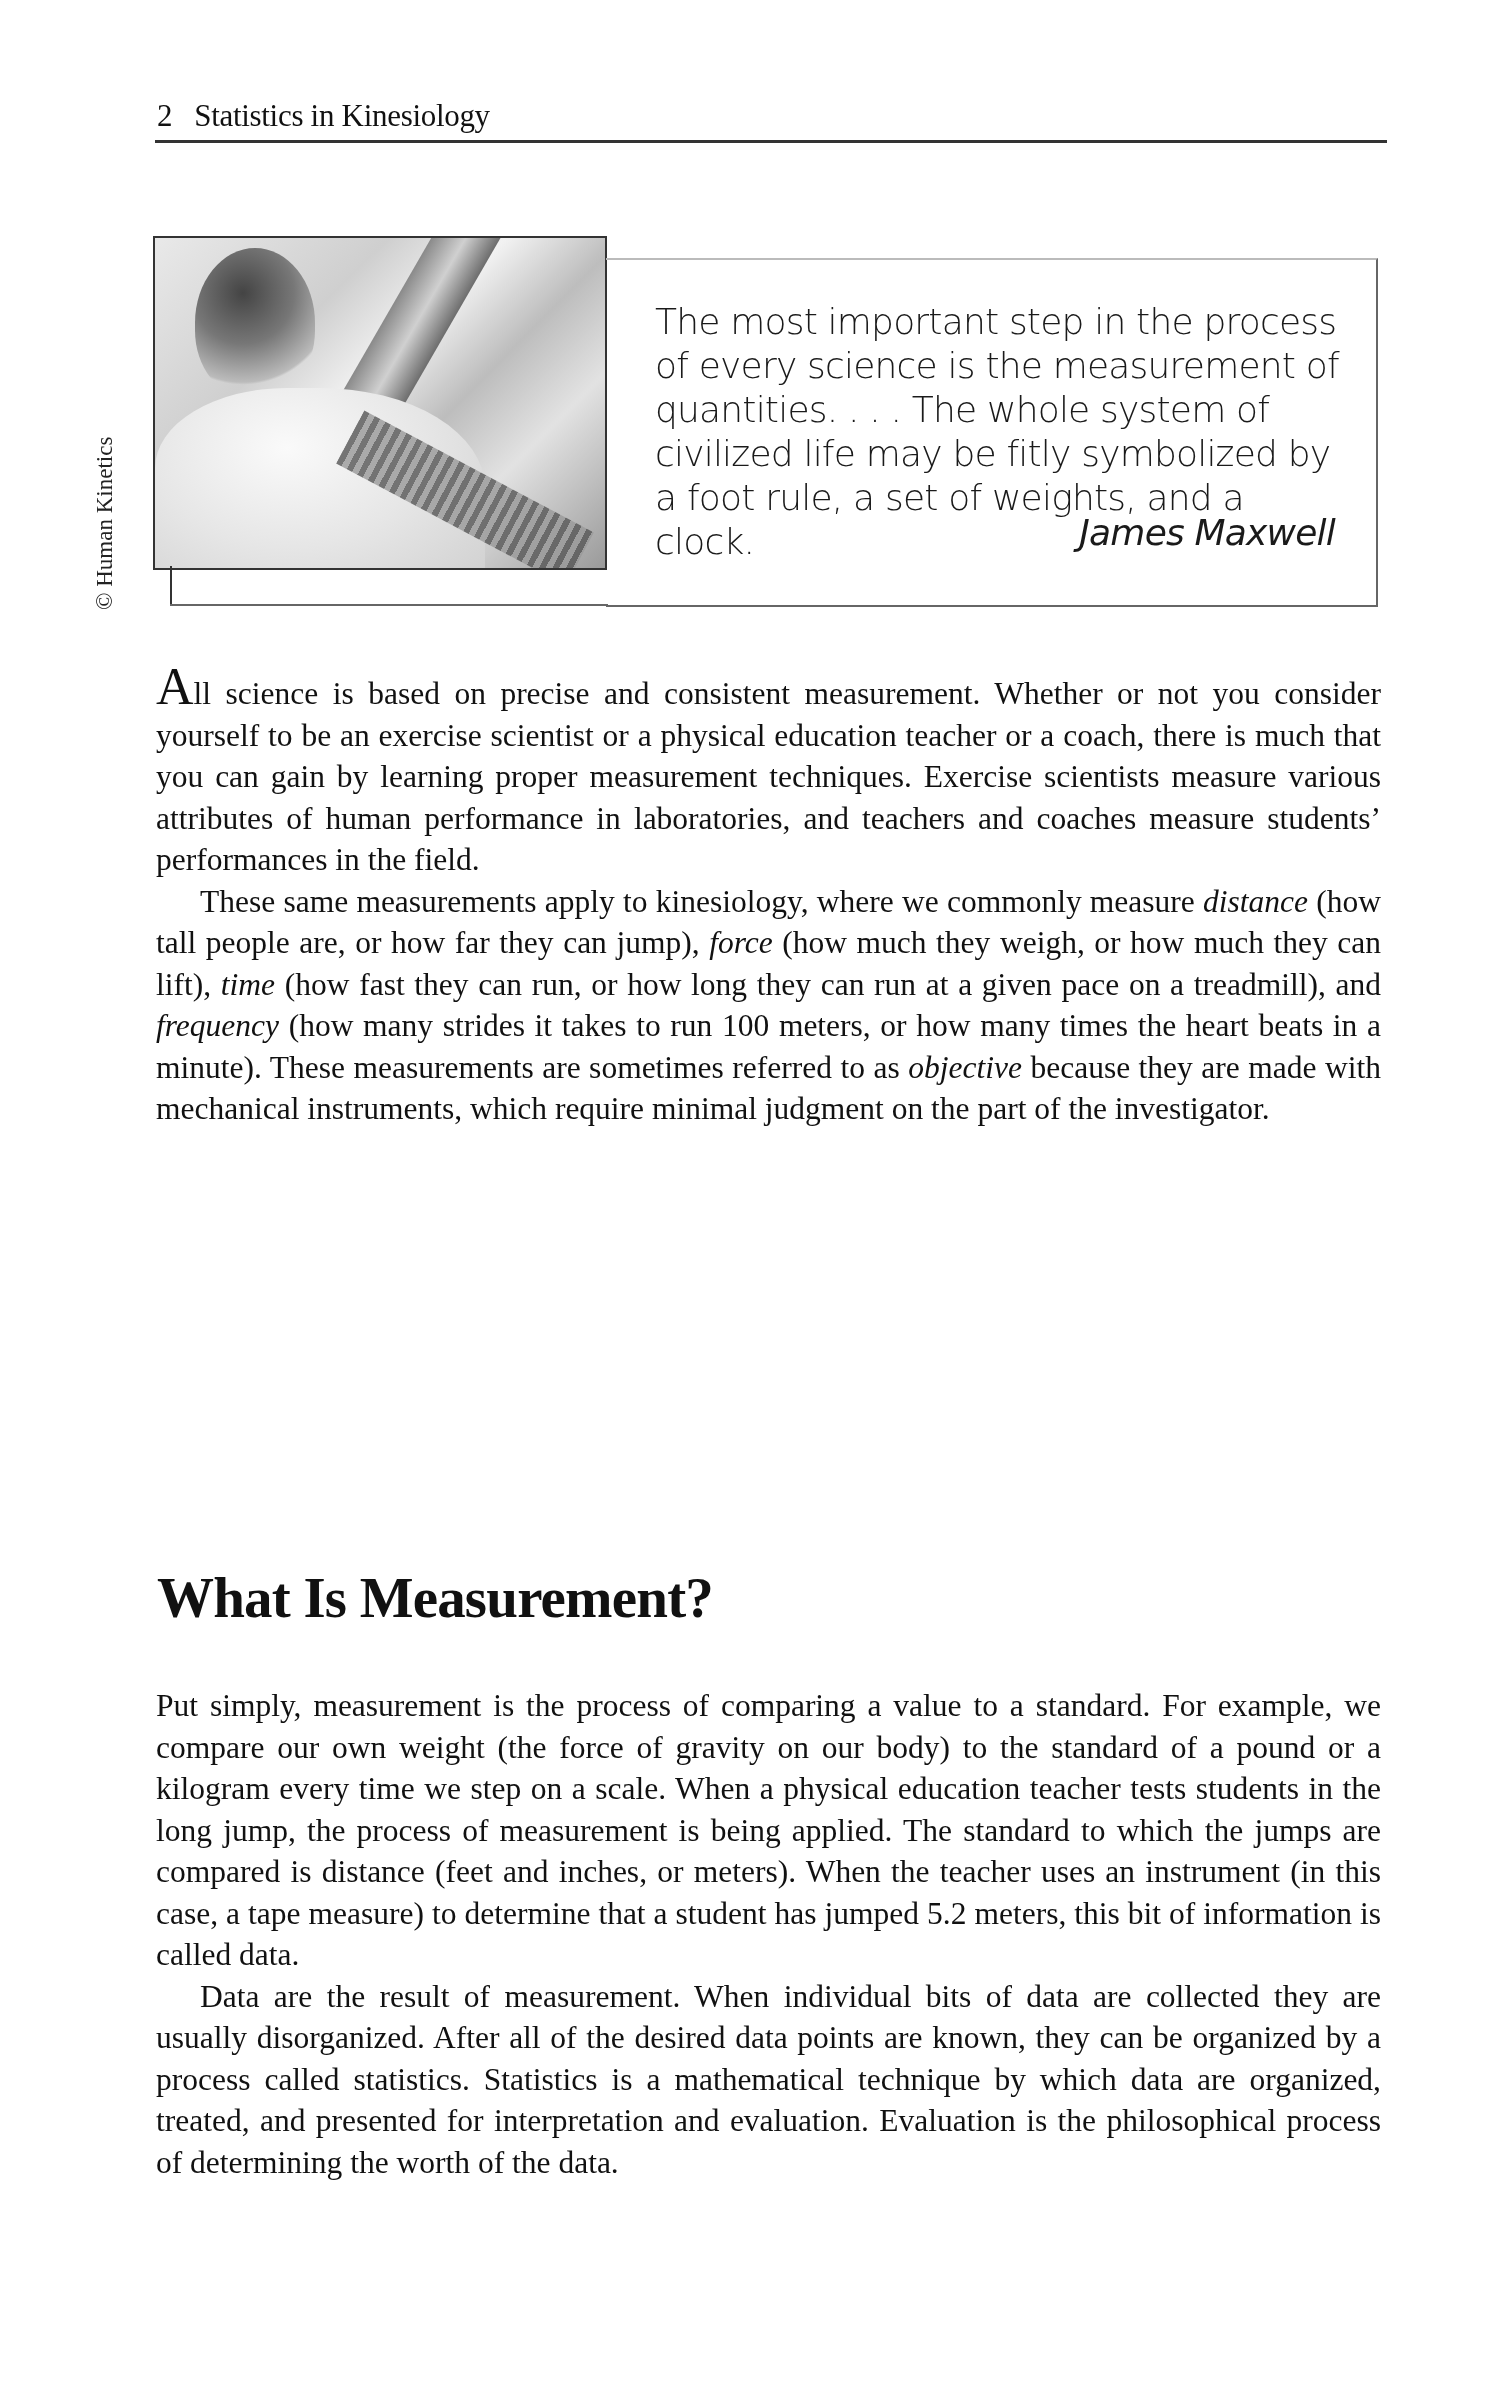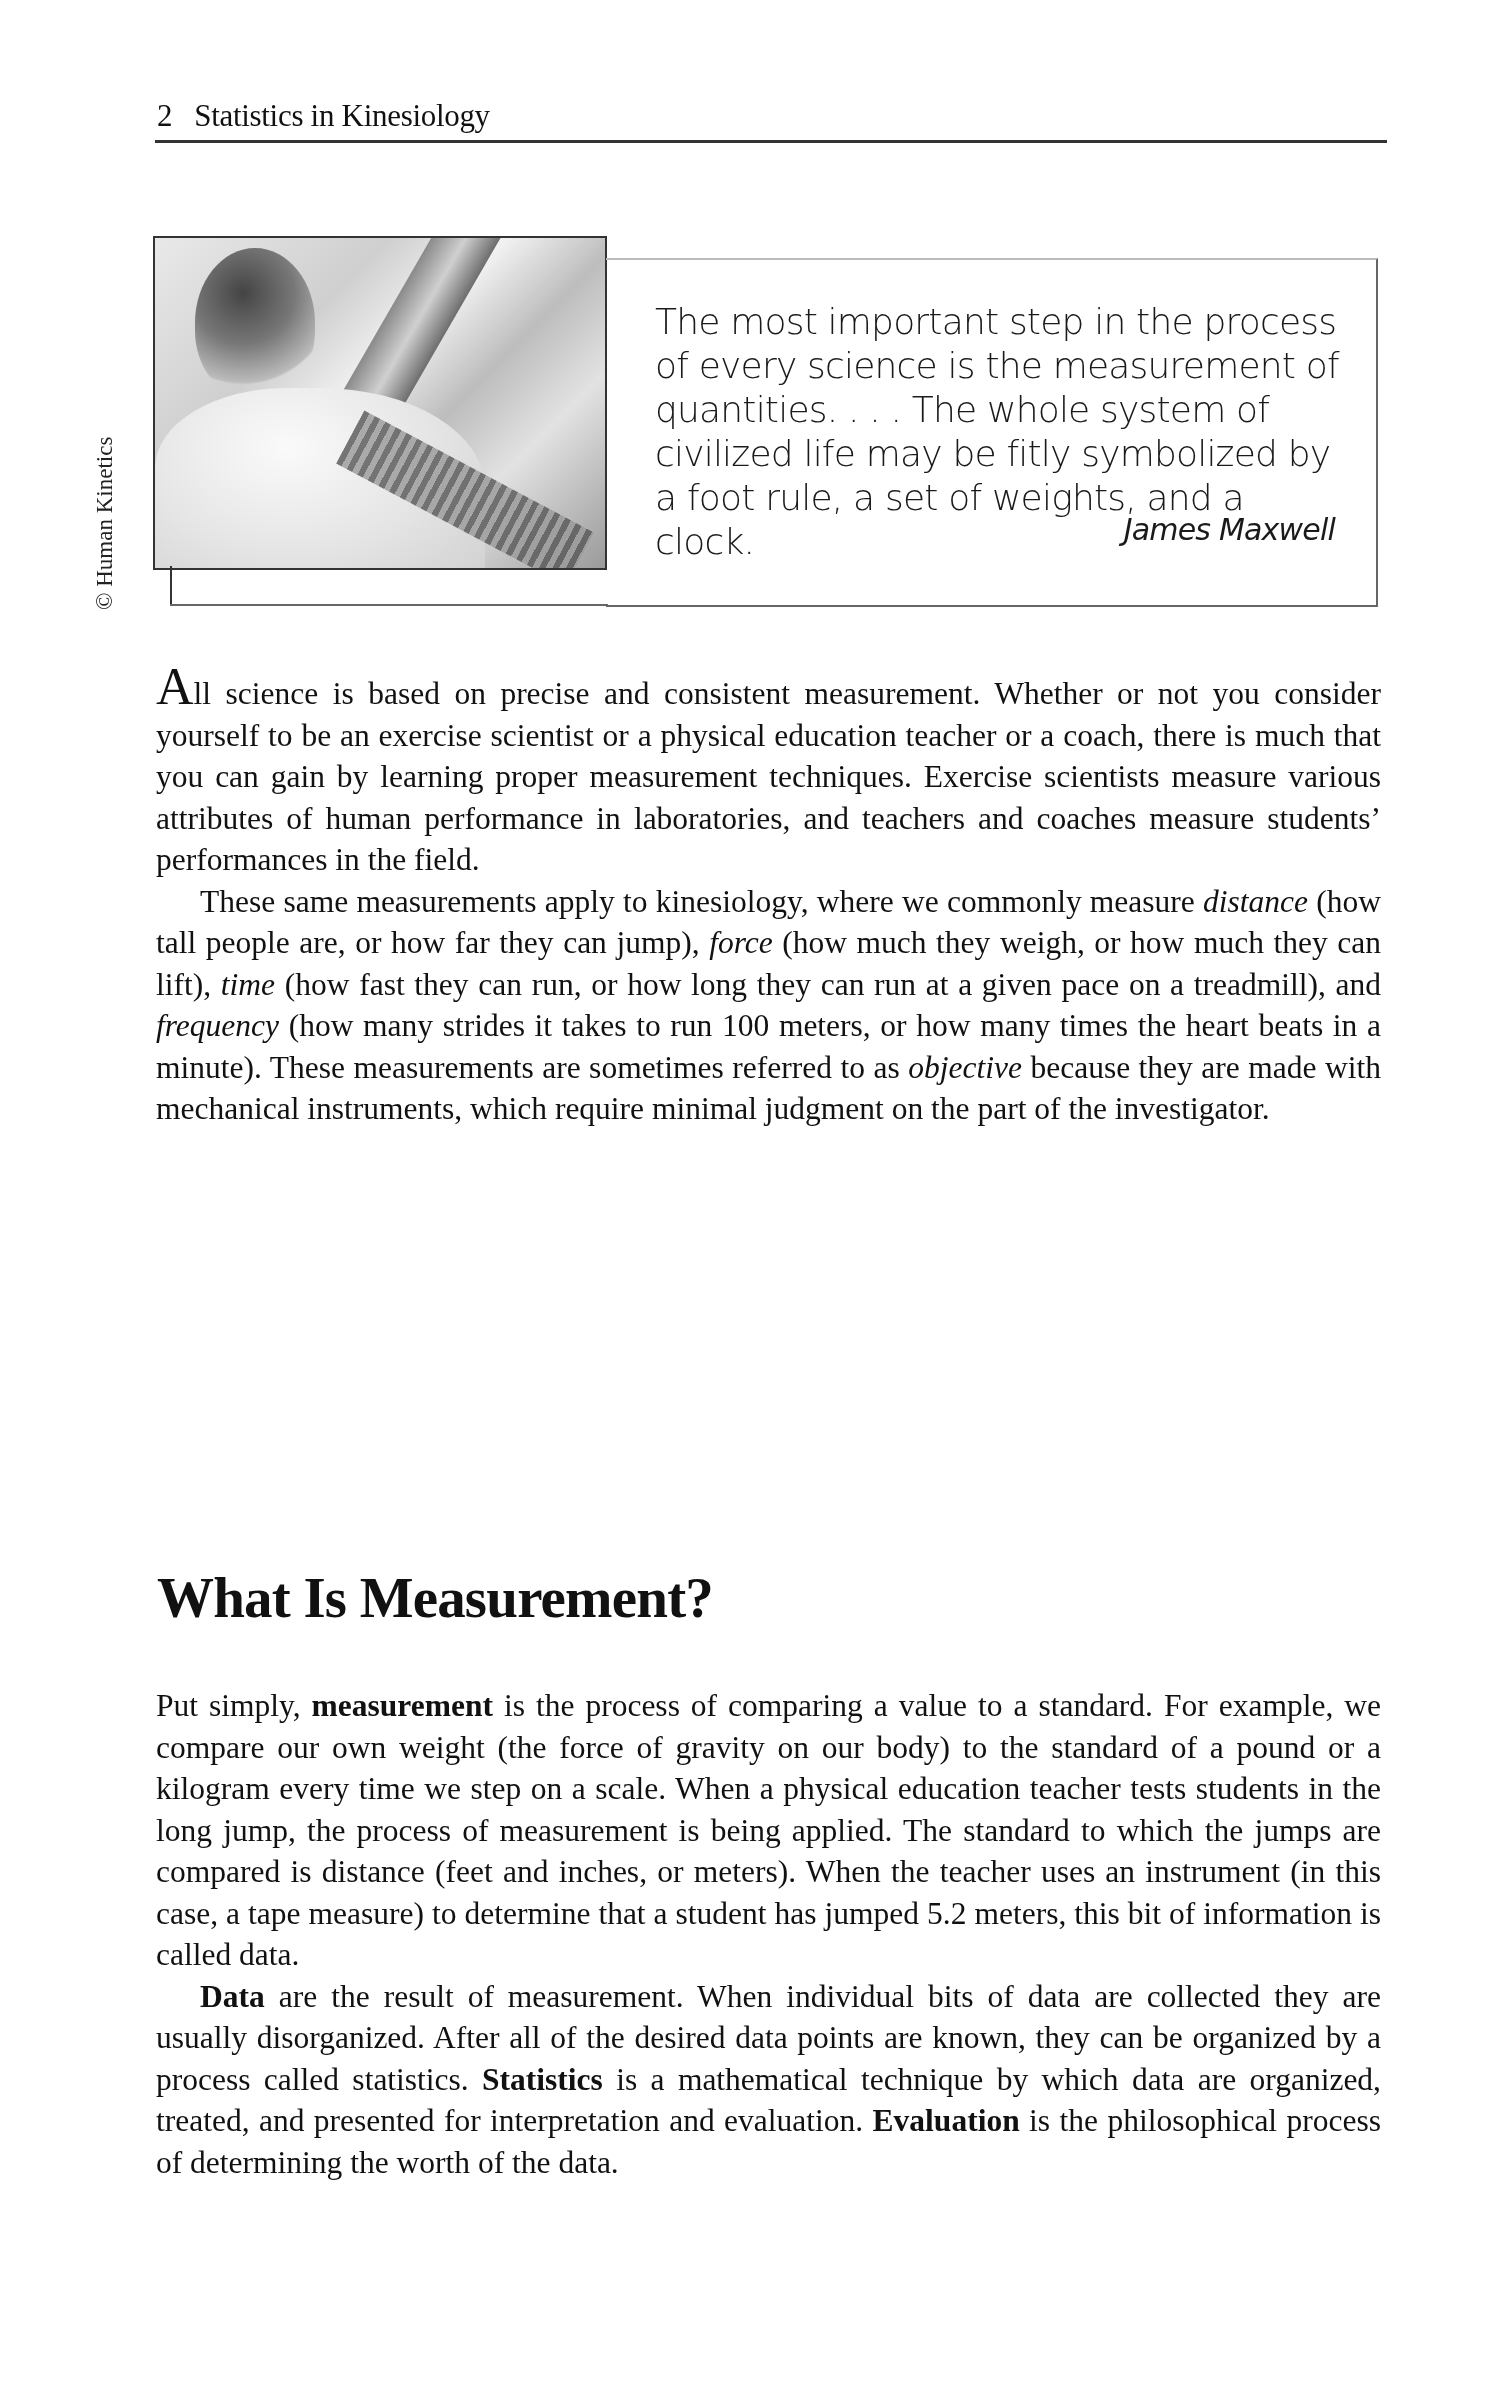--- a/index.html
+++ b/index.html
@@ -22,29 +22,29 @@
   .photo .tray { position:absolute; left:180px; top:230px; width:260px; height:60px; transform: rotate(28deg);
                  background: repeating-linear-gradient(90deg,#555 0 6px,#999 6px 12px); opacity: .8; }
   .photo-tick { position:absolute; left:170px; top:566px; width:2px; height:40px; background:#333; }
   .quote-box { position: absolute; left: 606px; top: 258px; width: 770px; height: 345px;
                border-top: 2px solid #bbb; border-right: 2px solid #666; border-bottom: 2px solid #666; }
   .quote-bottom-ext { position:absolute; left:170px; top:604px; width:438px; height:2px; background:#666; }
   .quote-text { position: absolute; left: 655px; top: 300px; width: 690px;
                 font-family: "DejaVu Sans", "Liberation Sans", sans-serif; font-weight: 300;
                 font-size: 36px; line-height: 44px; letter-spacing: -0.8px; color: #1a1a1a; }
   .quote-author { position: absolute; right: 165px; top: 512px; font-family: "DejaVu Sans", sans-serif;
-                  font-style: italic; font-size: 30px; letter-spacing: -0.8px; color:#1a1a1a; }
+                  font-style: italic; font-size: 36px; letter-spacing: -0.8px; color:#1a1a1a; }
   .body-text { position: absolute; left: 156px; width: 1225px; font-size: 31.5px; line-height: 41.5px;
                text-align: justify; margin: 0; }
   .body-text p { margin: 0; text-indent: 44px; }
   .body-text p.first { text-indent: 0; }
   .dropcap { font-size: 52px; line-height: 30px; }
   .section-heading { position: absolute; left: 157px; top: 1565px; margin: 0; font-size: 57px;
                      font-weight: bold; letter-spacing: -0.8px; }
-  b, .term { font-weight: bold; }
+  b, .term { font-weight: normal; }
   i { font-style: italic; }
 </style>
 </head>
 <body>
 
 <div class="running-head">
   <span class="pg">2</span><span>Statistics in Kinesiology</span>
 </div>
 <div class="head-rule"></div>
 

